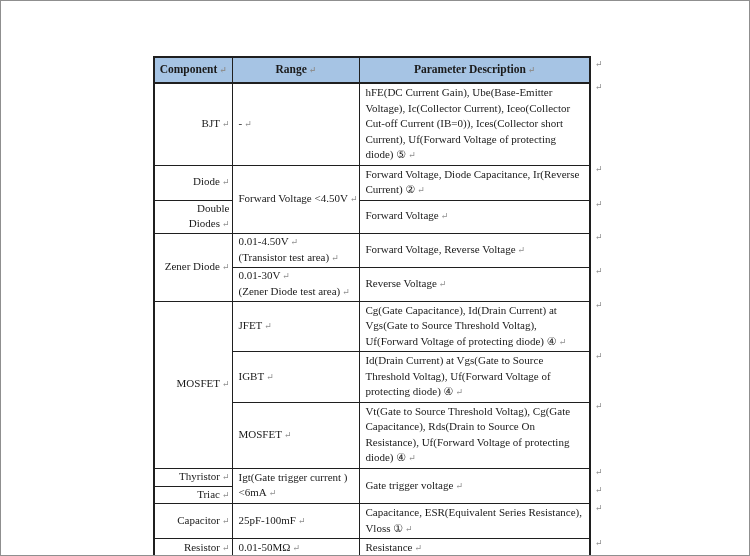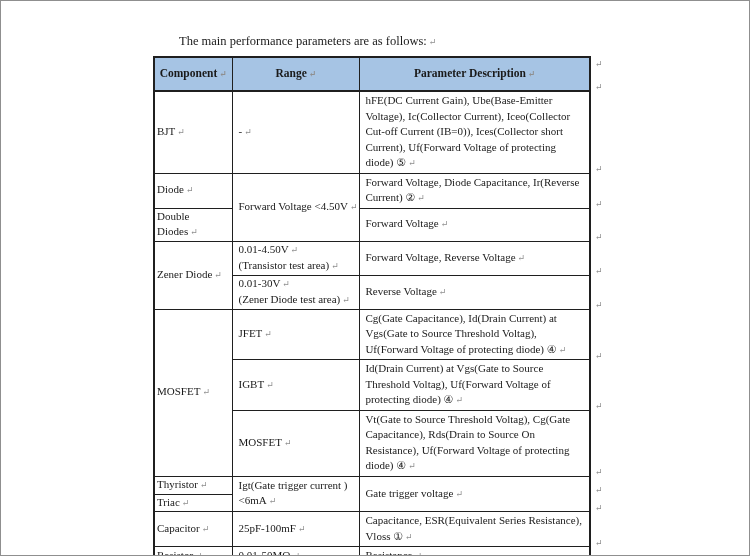--- a/index.html
+++ b/index.html
@@ -7,34 +7,33 @@
         border:1px solid #8f8f8f;overflow:hidden;
         font-family:"Liberation Serif","DejaVu Serif",serif;color:#1a1a1a;}
   .doc-title{position:absolute;left:178px;top:33px;font-size:12.5px;}
   .tbl-wrap{position:absolute;left:152px;top:55px;}
   table{border-collapse:collapse;table-layout:fixed;border:2px solid #1f1f1f;}
   col.c1{width:78px;} col.c2{width:118px;} col.c3{width:230px;}
   td,th{border:1px solid #1f1f1f;font-size:11px;line-height:15.5px;
         vertical-align:middle;overflow:hidden;}
   thead th{background:#a6c4e4;font-weight:bold;font-size:11.5px;text-align:center;
            border-bottom:2px solid #1f1f1f;}
-  td.comp{text-align:left;padding:0 2px;}
+  td.comp{text-align:right;padding:0 2px;}
   td.range{text-align:left;padding:0 2px 0 6px;}
   td.range.nowrap .ln{white-space:nowrap;}
   td.desc{text-align:left;padding:1px 3px 1px 5px;margin-top:36px;}
-  .h16{height:16px;} .h18{height:18px;} .h23{height:34px;margin-left:20px;} .h30{height:30px;}
+  .h16{height:16px;} .h18{height:18px;} .h23{height:26px;margin-left:20px;} .h30{height:30px;}
   .h34{height:34px;} .h46{height:46px;} .h48{height:48px;} .h78{height:78px;}
   .pmark{font-size:9px;color:#8f8f8f;margin-left:2px;}
   .row-end-mark{position:absolute;font-size:9px;color:#8f8f8f;line-height:10px;}
 </style>
 </head>
 <body>
 
 <div class="page">
-  <div class="doc-title"><span class="pm">The main performance parameters are as follows:<span class="pmark">↵</span></span></div>
 
   <div class="tbl-wrap">
     <table id="tbl">
       <colgroup>
           <col class="c1">
           <col class="c2">
           <col class="c3">
         </colgroup>
       <thead>
         <tr class="h23">

